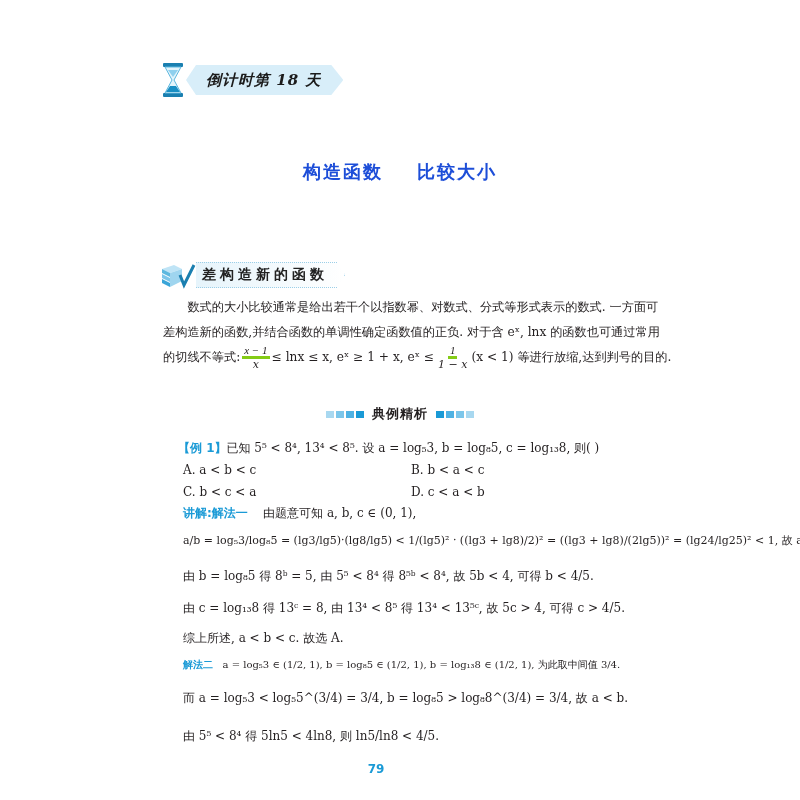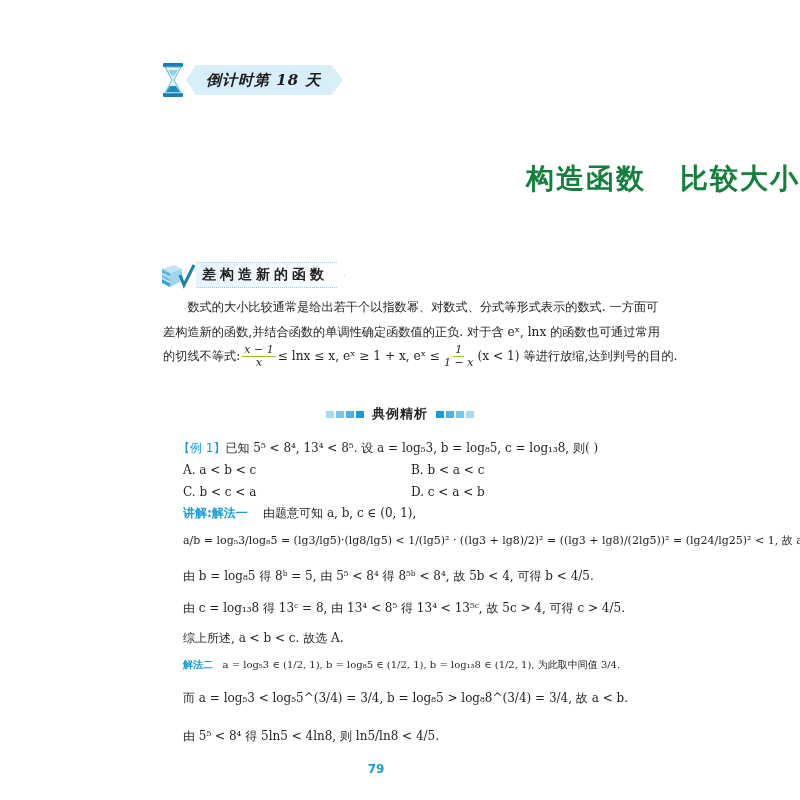--- a/index.html
+++ b/index.html
@@ -13,40 +13,40 @@
     }
     .hourglass { width: 22px; height: 36px; margin-right: 2px; }
     .ribbon-tag {
       position: relative; height: 30px; padding: 0 22px 0 20px; background: #d8eef9;
       clip-path: polygon(10px 0, calc(100% - 12px) 0, 100% 50%, calc(100% - 12px) 100%, 10px 100%, 0 50%);
       display: flex; align-items: center;
       font-family: "DejaVu Serif", serif; font-style: italic; font-weight: bold; font-size: 15px; color: #1b1b1b;
       letter-spacing: 1px;
     }
     .page-title {
-      left: 0; width: 800px; top: 160px; text-align: right;
-      font-family: "DejaVu Sans", sans-serif; font-weight: bold; font-size: 28px; color: #15803d;
+      left: 0; width: 800px; top: 160px; text-align: center;
+      font-family: "DejaVu Sans", sans-serif; font-weight: bold; font-size: 18px; color: #1d4ed8;
       letter-spacing: 2px;
     }
     .page-title .gap { display: inline-block; width: 34px; }
     .section-head { left: 160px; top: 260px; height: 30px; display: flex; align-items: center; }
     .section-icon { width: 36px; height: 28px; }
     .section-tag {
       height: 26px; padding: 0 16px 0 6px; display: flex; align-items: center;
       border: 1px dotted #9ccfe8; border-left: none;
       background: linear-gradient(90deg, #e6f4fb, #ffffff);
       clip-path: polygon(0 0, calc(100% - 8px) 0, 100% 50%, calc(100% - 8px) 100%, 0 100%);
       font-family: "DejaVu Sans", sans-serif; font-weight: bold; font-size: 14px; letter-spacing: 4px; color: #222;
     }
     .para {
       left: 163px; width: 475px; top: 295px; font-size: 12.2px; line-height: 24.5px; text-align: justify;
     }
     .para .line { display: block; white-space: nowrap; }
     .frac { display: inline-flex; flex-direction: column; align-items: center; vertical-align: middle; line-height: 1.1; font-size: 11px; margin: 0 2px; }
-    .frac .num { border-bottom: 1px solid #84cc16; padding: 0 2px; }
+    .frac .num { border-bottom: 3px solid #84cc16; padding: 0 2px; font-family: Liberation Serif, serif; }
     .frac .den { padding: 0 2px; }
     .it { font-style: italic; }
     .example-banner {
       left: 0; width: 800px; top: 405px; display: flex; justify-content: center; align-items: center; gap: 8px;
     }
     .squares { display: flex; gap: 2px; }
     .squares span { width: 8px; height: 7px; display: inline-block; }
     .example-banner .label { font-family: "DejaVu Sans", sans-serif; font-weight: bold; font-size: 13px; letter-spacing: 1px; }
     .row { position: absolute; left: 183px; font-size: 12px; white-space: nowrap; }
     .blue { color: #1a9ad6; }
@@ -108,21 +108,21 @@
   <span class="label">典例精析</span>
   <div class="squares">
     <span style="background:#1a9ad6"></span>
       <span style="background:#4fb2e3"></span>
       <span style="background:#7cc6ea"></span>
       <span style="background:#a8d8f0"></span>
   </div>
 </div>
 
 <div class="row" style="top:440px; left:178px;">
-  <span class="blue sans" style="font-weight:normal;">【例 1】</span><span>已知 5⁵ &lt; 8⁴, 13⁴ &lt; 8⁵. 设 a = log₅3, b = log₈5, c = log₁₃8, 则(        )</span>
+  <span class="blue sans" style="font-weight:bold;">【例 1】</span><span>已知 5⁵ &lt; 8⁴, 13⁴ &lt; 8⁵. 设 a = log₅3, b = log₈5, c = log₁₃8, 则(        )</span>
 </div>
 <div class="row" style="top:463px;">A. a &lt; b &lt; c</div>
 <div class="opt-b" style="top:463px;">B. b &lt; a &lt; c</div>
 <div class="row" style="top:485px;">C. b &lt; c &lt; a</div>
 <div class="opt-b" style="top:485px;text-align:center;">D. c &lt; a &lt; b</div>
 
 <div class="row" style="top:505px;">
   <span class="blue sans" style="font-weight:bold;">讲解:解法一</span>&nbsp;&nbsp;&nbsp;&nbsp;<span>由题意可知 a, b, c ∈ (0, 1),</span>
 </div>
 <div class="row" style="top:533px; font-size:11px;">a/b = log₅3/log₈5 = (lg3/lg5)·(lg8/lg5) &lt; 1/(lg5)² · ((lg3 + lg8)/2)² = ((lg3 + lg8)/(2lg5))² = (lg24/lg25)² &lt; 1, 故 a &lt; b.</div>

